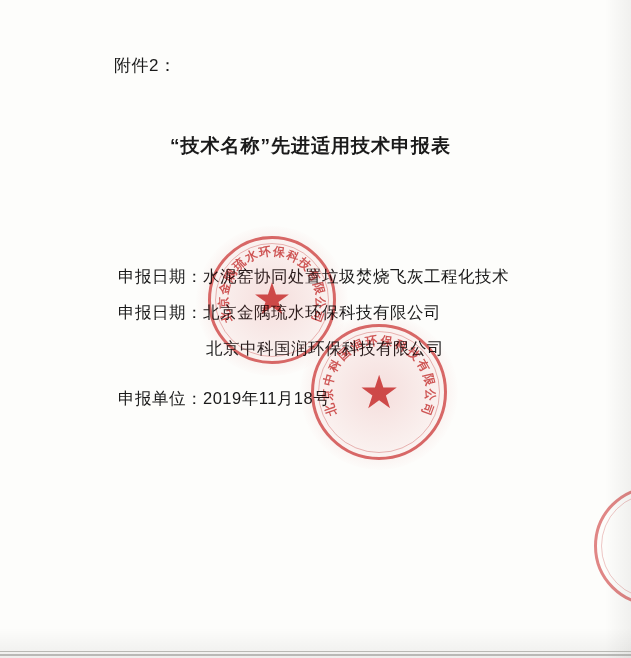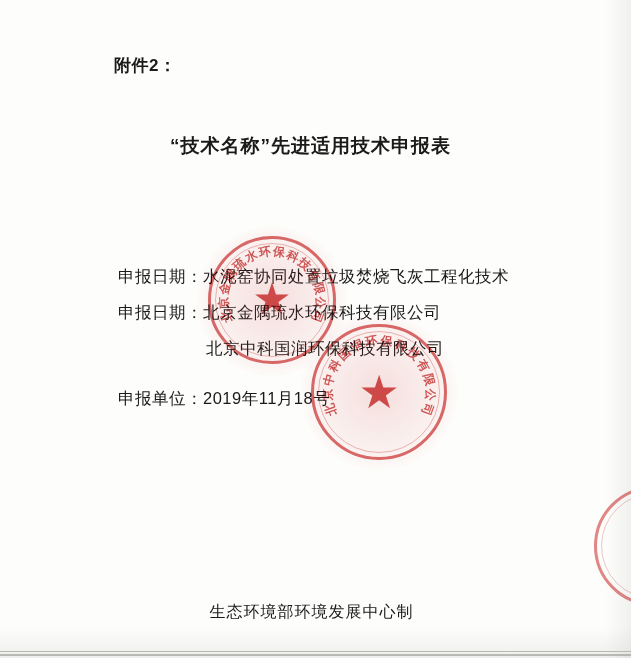--- a/index.html
+++ b/index.html
@@ -55,21 +55,21 @@
     height: 2px;
     background: #8c8c88;
     opacity: .55;
   }
 
   .attachment-label {
     position: absolute;
     left: 66px;
     top: 54px;
     font-size: 17px;
-    font-weight: bold;
+    font-weight: normal;
     letter-spacing: 0.5px;
     font-family: "Liberation Sans", "DejaVu Sans", sans-serif;
     padding-left: 48px;
   }
 
   .doc-title {
     position: absolute;
     left: 0;
     top: 133px;
     width: 631px;
@@ -231,21 +231,20 @@
       <span class="field-value">北京中科国润环保科技有限公司</span>
     </div>
 
 
     <div class="field-row row-date">
       <span class="field-label">申报单位：</span><span class="field-value date-value">2019年11月18号</span>
     </div>
 
   </div>
 
-  <div class="footer">生态环境部环境发展中心制</div>
 
   <div class="seal-smudge" id="smudge-1"></div>
   <div class="seal-smudge" id="smudge-2"></div>
 
   <div class="seal" id="seal-1">
     <div class="ring"></div>
     <div class="ring-inner"></div>
     <div class="star">★</div>
     <div class="seal-text" id="seal-1-text">
         <span style="font-size: 12px; transform: translate(-45.1052px, 16.417px) rotate(250deg) translate(-50%, -50%);">北</span>

